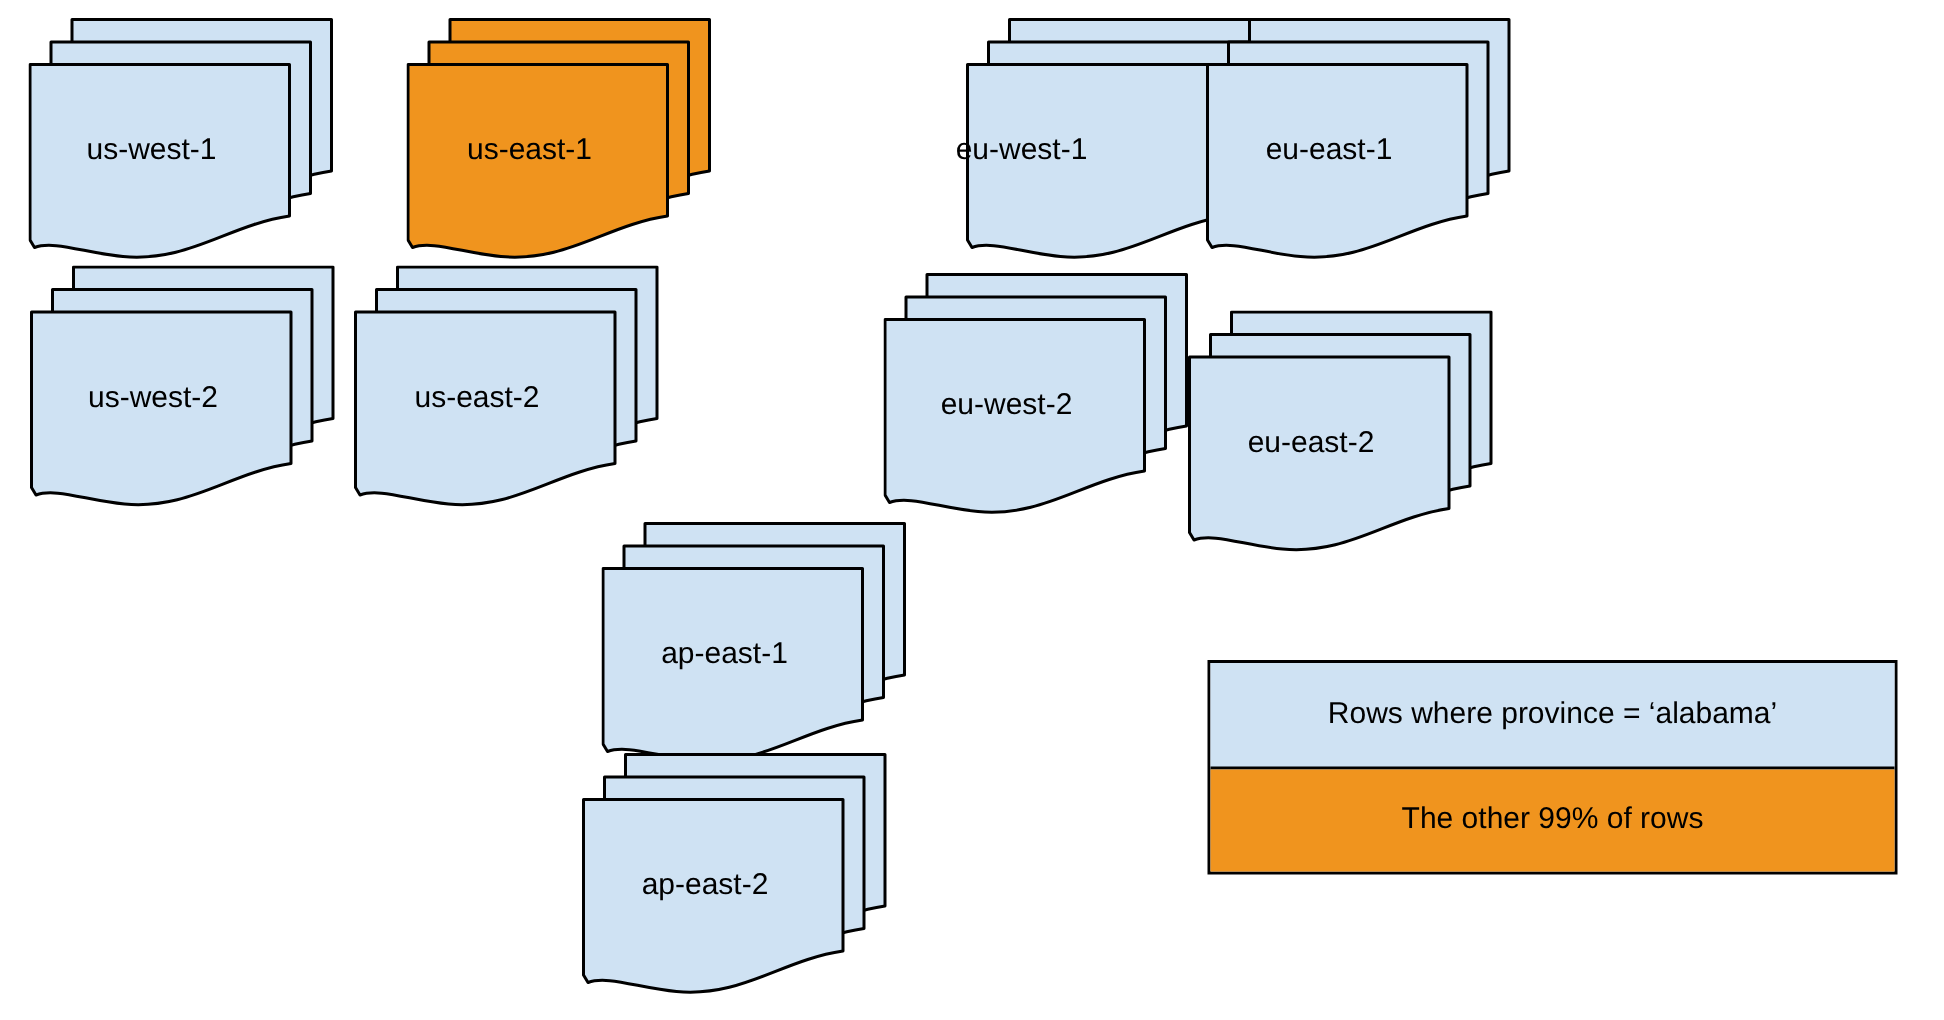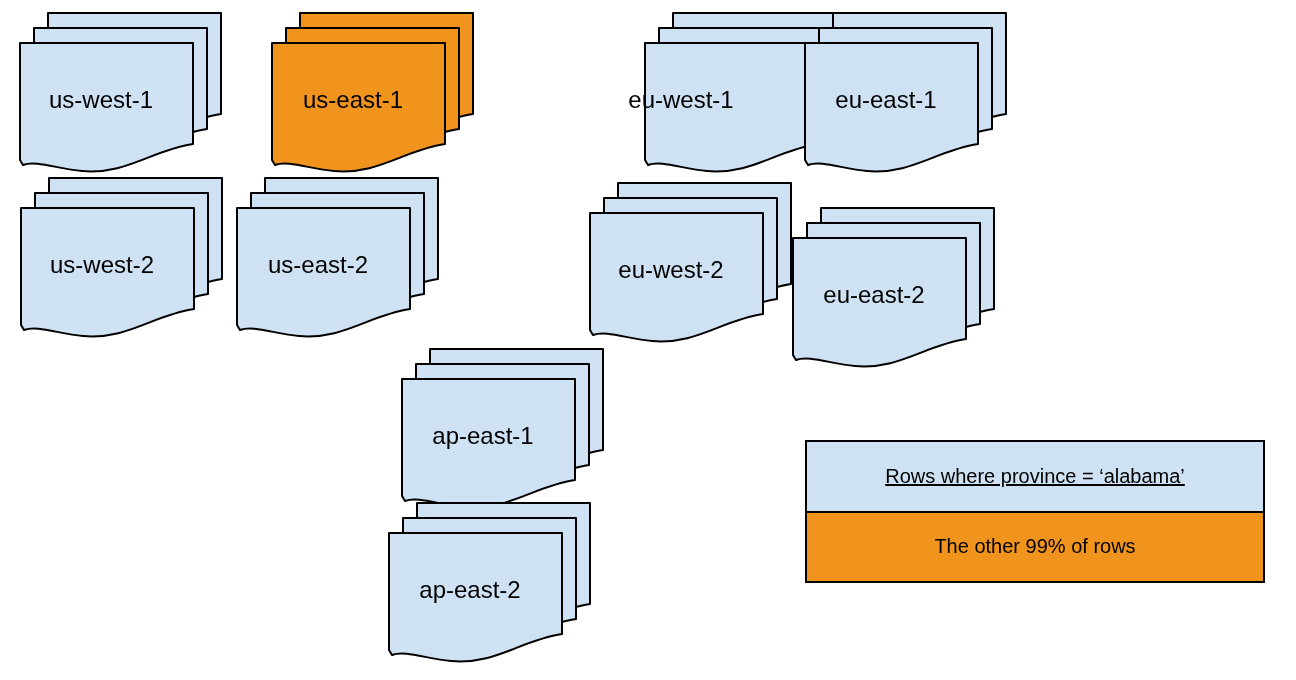--- a/index.html
+++ b/index.html
@@ -35,21 +35,21 @@
 
   .stack-label {
     position: absolute;
     left: 1px;
     top: 38px;
     width: 162px;
     height: 100px;
     display: flex;
     align-items: center;
     justify-content: center;
-    font-size: 24px;
+    font-size: 20px;
     color: var(--text);
     pointer-events: none;
     white-space: nowrap;
   }
 
   .legend {
     position: absolute;
     left: 805px;
     top: 440px;
     width: 460px;
@@ -59,21 +59,21 @@
     flex-direction: column;
   }
   .legend-row {
     flex: 1;
     display: flex;
     align-items: center;
     justify-content: center;
     font-size: 20px;
     color: var(--text);
   }
-  .legend-row.blue { background: var(--region-fill); border-bottom: 2px solid var(--stroke); text-decoration: underline; }
+  .legend-row.blue { background: var(--region-fill); border-bottom: 2px solid var(--stroke); }
   .legend-row.orange { background: var(--highlight-fill); }
 </style>
 </head>
 <body>
 
 <div class="canvas">
 
   <svg class="defs-holder" aria-hidden="true">
     <defs>
       <path id="docshape" d="M0,0 L173,0 L173,101 C132,107 106,132 62,128 C38,126 16,117 3,122 L0,117 Z"></path>

